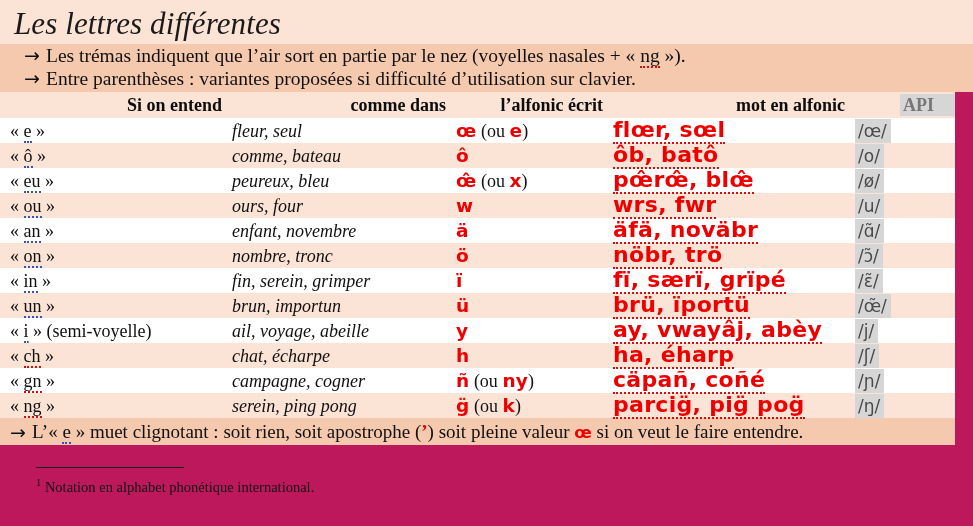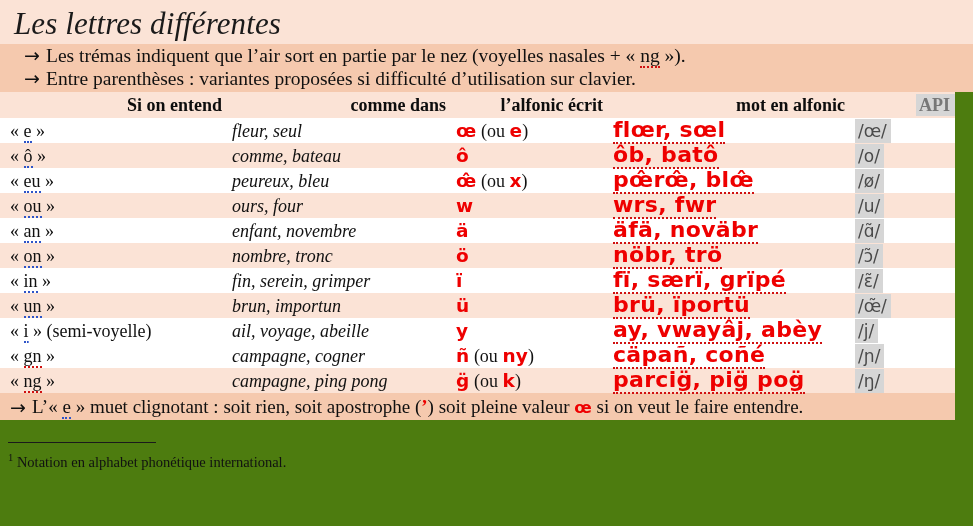--- a/index.html
+++ b/index.html
@@ -6,21 +6,21 @@
   html, body {
     margin: 0; padding: 0;
     width: 973px; height: 526px;
     background: #ffffff;
     font-family: "Liberation Serif", "DejaVu Serif", serif;
     overflow: hidden;
   }
   #page {
     position: relative;
     width: 973px; height: 526px;
-    background: #4d7c0f;
+    background: #be185d;
   }
 
   
   .title-band {
     background: #FBE3D6;
     height: 44px;
     padding: 2px 0 0 14px;
     display: flex;
     align-items: center;
   }
@@ -79,21 +79,21 @@
     font-weight: bold;
     text-align: right;
     font-size: 18px;
     color: #0d0d0d;
     height: 26px;
   }
   tr.header-row th.api-h { padding-left: 12px; }
   tr.header-row th.api-h span.hl {
     background: #d6d6d6;
     color: #777777;
-    padding: 1px 5px 1px 3px;
+    padding: 1px 21px 1px 3px;
   }
 
   tr.row-odd  { background: #ffffff; }
   tr.row-even { background: #FBE3D6; }
 
   td.col-entend { font-size: 18.5px; color: #111; }
   td.col-dans   { font-style: italic; font-size: 18.5px; color: #111; }
   td.col-ecrit  { font-size: 18px; color: #111; }
   td.col-mot    { font-size: 18px; }
   td.col-api    { padding-left: 12px; }
@@ -135,21 +135,21 @@
   }
   .footer-band .alf-inline {
     font-family: "DejaVu Sans", sans-serif;
     color: #ee0000;
     font-weight: bold;
     font-size: 16px;
   }
   .red-apo { color: #ee0000; font-weight: bold; }
 
   
-  .fn-wrap { padding-left: 8px; padding-top: 22px; }
+  .fn-wrap { padding-left: 8px; padding-top: 22px; margin-left: 28px; }
   .fn-rule {
     width: 148px; height: 0;
     border-top: 1px solid #1a1a1a;
     margin-bottom: 9px;
   }
   .footnote {
     font-size: 14.5px;
     color: #111;
   }
   .footnote sup { font-size: 10.5px; vertical-align: super; }
@@ -246,30 +246,37 @@
           <td class="col-mot"><span class="alf-word sq-red">brü, ïportü</span></td>
           <td class="col-api"><span class="api-hl">/œ̃/</span></td>
         </tr>
         <tr class="row-odd">
           <td class="col-entend">«&nbsp;<span class="sq-blue">i</span>&nbsp;» (semi-voyelle)</td>
           <td class="col-dans">ail, voyage, abeille</td>
           <td class="col-ecrit"><span class="alf">y</span></td>
           <td class="col-mot"><span class="alf-word sq-red">ay, vwayâj, abèy</span></td>
           <td class="col-api"><span class="api-hl">/j/</span></td>
         </tr>
+        <tr class="row-even">
+          <td class="col-entend">«&nbsp;<span class="sq-red">ch</span>&nbsp;»</td>
+          <td class="col-dans">chat, écharpe</td>
+          <td class="col-ecrit"><span class="alf">h</span></td>
+          <td class="col-mot"><span class="alf-word sq-red">ha, éharp</span></td>
+          <td class="col-api"><span class="api-hl">/ʃ/</span></td>
+        </tr>
         <tr class="row-odd">
           <td class="col-entend">«&nbsp;<span class="sq-red">gn</span>&nbsp;»</td>
           <td class="col-dans">campagne, cogner</td>
           <td class="col-ecrit"><span class="alf">ñ</span> <span class="alt-paren">(ou <span class="alf">ny</span>)</span></td>
           <td class="col-mot"><span class="alf-word sq-red">cäpañ, coñé</span></td>
           <td class="col-api"><span class="api-hl">/ɲ/</span></td>
         </tr>
         <tr class="row-even">
           <td class="col-entend">«&nbsp;<span class="sq-red">ng</span>&nbsp;»</td>
-          <td class="col-dans">campagne, ping pong</td>
+          <td class="col-dans">serein, ping pong</td>
           <td class="col-ecrit"><span class="alf">g̈</span> <span class="alt-paren">(ou <span class="alf">k</span>)</span></td>
           <td class="col-mot"><span class="alf-word sq-red">parcig̈, pig̈ pog̈</span></td>
           <td class="col-api"><span class="api-hl">/ŋ/</span></td>
         </tr>
       </tbody>
   </table>
 
   <div class="footer-band">
     <span class="arrow">→</span>
       <span>L’«&nbsp;<span class="sq-blue">e</span>&nbsp;» muet clignotant : soit rien, soit apostrophe (<span class="red-apo">’</span>) soit pleine valeur <span class="alf-inline">œ</span> si on veut le faire entendre.</span>

